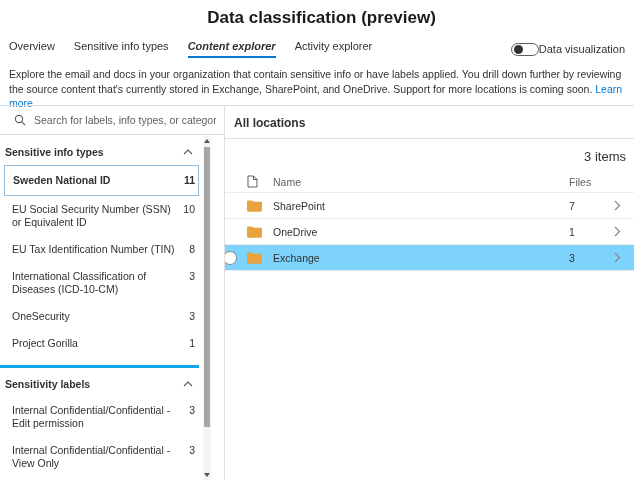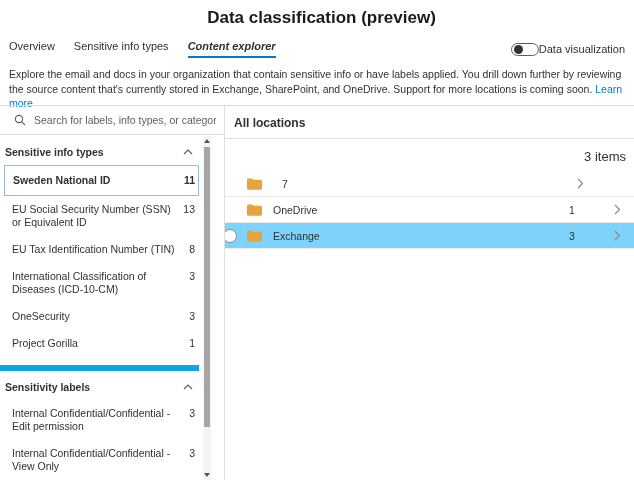--- a/index.html
+++ b/index.html
@@ -90,21 +90,21 @@
     border: none; outline: none;
     flex: 1;
     font-family: "Liberation Sans", sans-serif;
     font-size: 10.5px;
     color: #323130;
   }
   .search-row input::placeholder { color: #605e5c; }
 
   .side-list { position: absolute; top: 30px; left: 0; right: 0; bottom: 0; overflow: hidden; }
   .section { margin-right: 25px; }
-  .section + .section { border-top: 6px solid #0ea5e9; margin-top: 8px; }
+  .section + .section { border-top: 3px solid #0ea5e9; margin-top: 8px; }
   .section-header {
     display: flex; align-items: center;
     padding: 10px 6px 7px 5px;
     font-weight: 700; font-size: 10.5px;
     cursor: pointer;
   }
   .section-header .chev { margin-left: auto; display: flex; }
   .side-item {
     display: flex;
     align-items: flex-start;
@@ -187,20 +187,21 @@
 </style>
 </head>
 <body>
 
 <h1 class="page-title">Data classification (preview)</h1>
 
 <div class="tabs-row">
   <div class="tab">Overview</div>
   <div class="tab">Sensitive info types</div>
   <div class="tab active">Content explorer</div>
+  <div class="tab">Activity explorer</div>
   <div class="toggle-group">
     <div class="toggle-pill">
       <div class="toggle-knob"></div>
     </div>
     <span class="toggle-label">Data visualization</span>
   </div>
 </div>
 
 <p class="description">
   <span>Explore the email and docs in your organization that contain sensitive info or have labels applied. You drill down further by reviewing the source content that's currently stored in Exchange, SharePoint, and OneDrive. Support for more locations is coming soon.</span>
@@ -231,21 +232,21 @@
             </svg>
           </span>
         </div>
 
         <div class="side-item selected">
           <span class="item-label">Sweden National ID</span>
           <span class="item-count">11</span>
         </div>
         <div class="side-item">
           <span class="item-label">EU Social Security Number (SSN) or Equivalent ID</span>
-          <span class="item-count">13</span>
+          <span class="item-count">10</span>
         </div>
         <div class="side-item">
           <span class="item-label">EU Tax Identification Number (TIN)</span>
           <span class="item-count">8</span>
         </div>
         <div class="side-item">
           <span class="item-label">International Classification of Diseases (ICD-10-CM)</span>
           <span class="item-count">3</span>
         </div>
         <div class="side-item">
@@ -285,28 +286,41 @@
       <div class="sb-thumb"></div>
       <div class="sb-arrow down"></div>
     </div>
   </div>
 
   <div class="right-pane">
     <div class="pane-header">All locations</div>
 
     <div class="items-count-row">3 items</div>
 
+    <div class="grid-row table-header">
+      <div></div>
+      <div class="cell-icon">
+        <svg width="11" height="13" viewBox="0 0 11 13" fill="none" stroke="#605e5c" stroke-width="1">
+          <path d="M1 1 h5.5 L10 4.5 V12 H1 Z"></path>
+          <path d="M6.5 1 V4.5 H10"></path>
+        </svg>
+      </div>
+      <div>Name</div>
+      <div class="cell-files">Files</div>
+      <div></div>
+    </div>
 
     <div class="grid-row loc-row">
       <div></div>
       <div class="cell-icon">
         <svg width="15" height="12" viewBox="0 0 16 12">
           <path fill="#e8a33d" d="M0 1.5C0 .7.7 0 1.5 0h4L7 1.5h7.5c.8 0 1.5.7 1.5 1.5v7.5c0 .8-.7 1.5-1.5 1.5h-13C.7 12 0 11.3 0 10.5Z"></path>
         </svg>
       </div>
+      <div>SharePoint</div>
       <div class="cell-files">7</div>
       <div class="cell-chevron">
         <svg width="7" height="11" viewBox="0 0 7 11" fill="none" stroke="#8a8886" stroke-width="1.2">
           <polyline points="1,1 5.5,5.5 1,10"></polyline>
         </svg>
       </div>
     </div>
 
     <div class="grid-row loc-row">
       <div></div>

